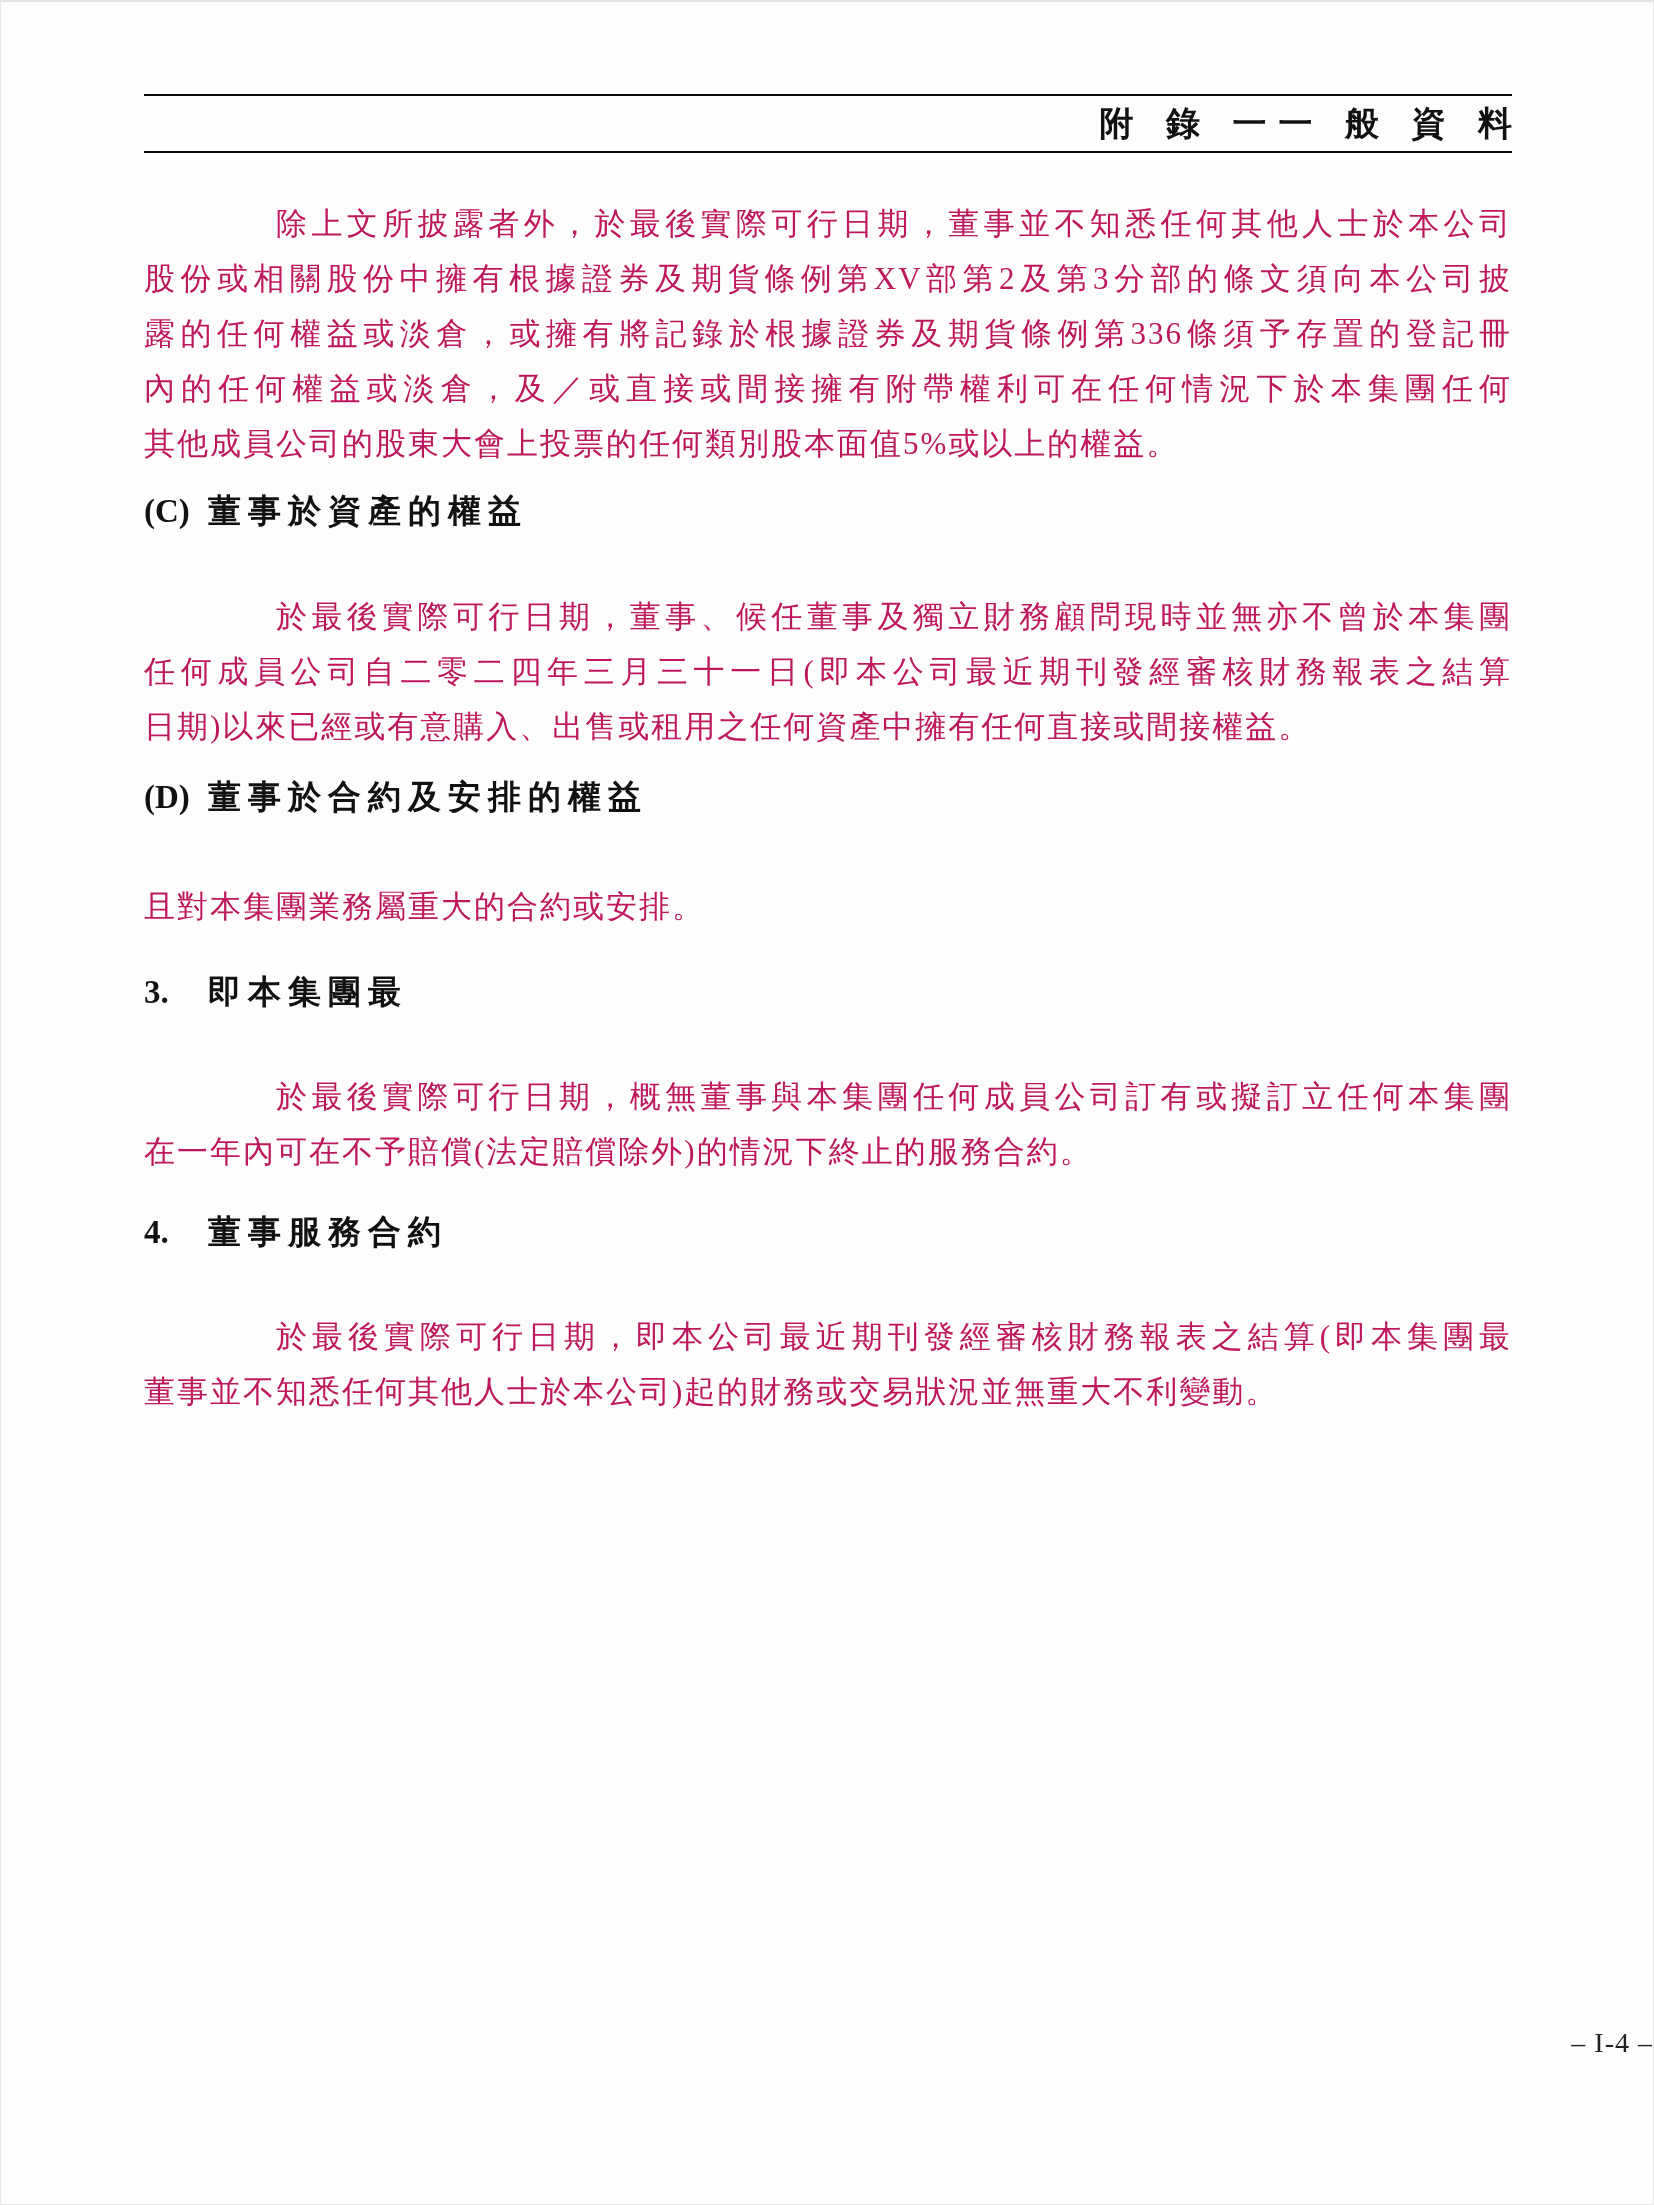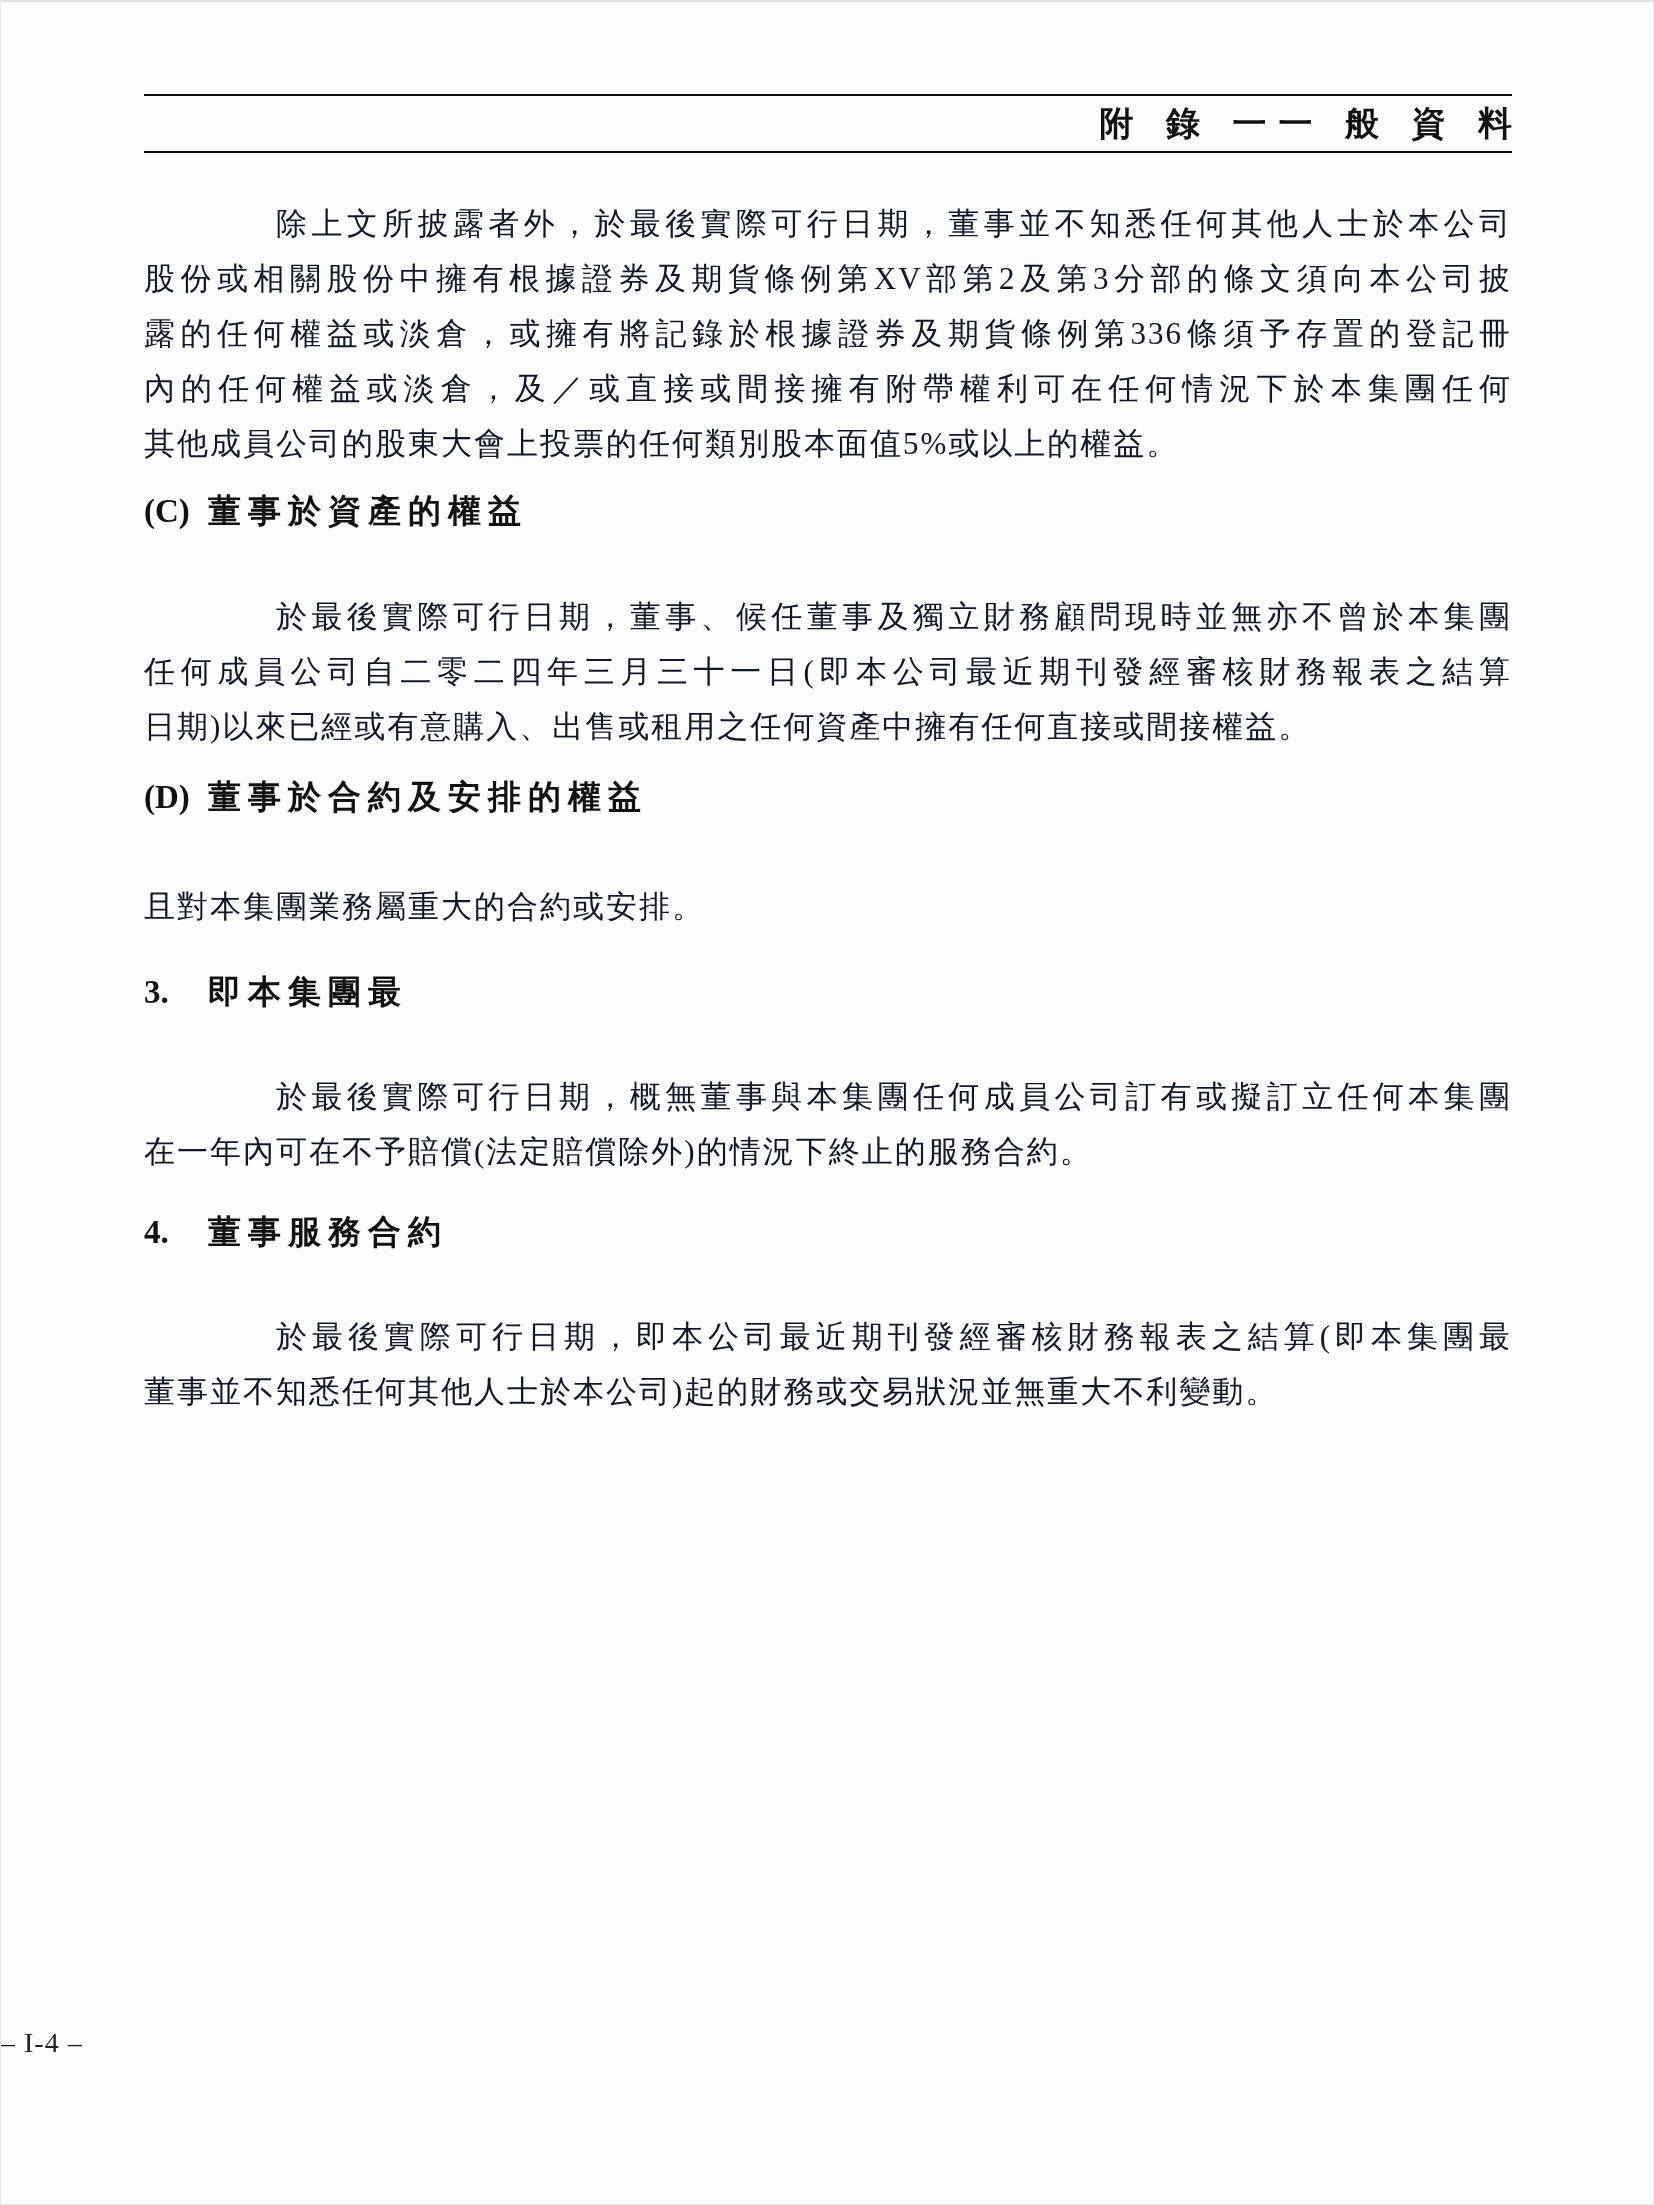--- a/index.html
+++ b/index.html
@@ -34,21 +34,21 @@
     align-items: center;
     height: 55px;
     font-weight: bold;
     font-size: 34px;
     letter-spacing: 12px;
     color: #111111;
   }
   .page-header .right { margin-right: -12px; }
   .para {
     font-size: 31px;
-    color: #0f172a;
+    color: #be185d;
   }
   .line {
     height: 55px;
     line-height: 55px;
     letter-spacing: 2px;
     text-align: justify;
     text-align-last: justify;
     white-space: nowrap;
   }
   .line.first { text-indent: 132px; }
@@ -76,21 +76,21 @@
   .m-pD   { margin-top: 60px; }
   .m-h3   { margin-top: 36px; }
   .m-p3   { margin-top: 55px; }
   .m-h4   { margin-top: 31px; }
   .m-p4   { margin-top: 55px; }
   .page-footer {
     position: absolute;
     left: 0;
     right: 0;
     top: 2025px;
-    text-align: left;
+    text-align: right;
     font-size: 28px;
     letter-spacing: 1px;
     color: #222222;
   }
 </style>
 </head>
 <body>
 
 <div class="page">
   <div class="content">

